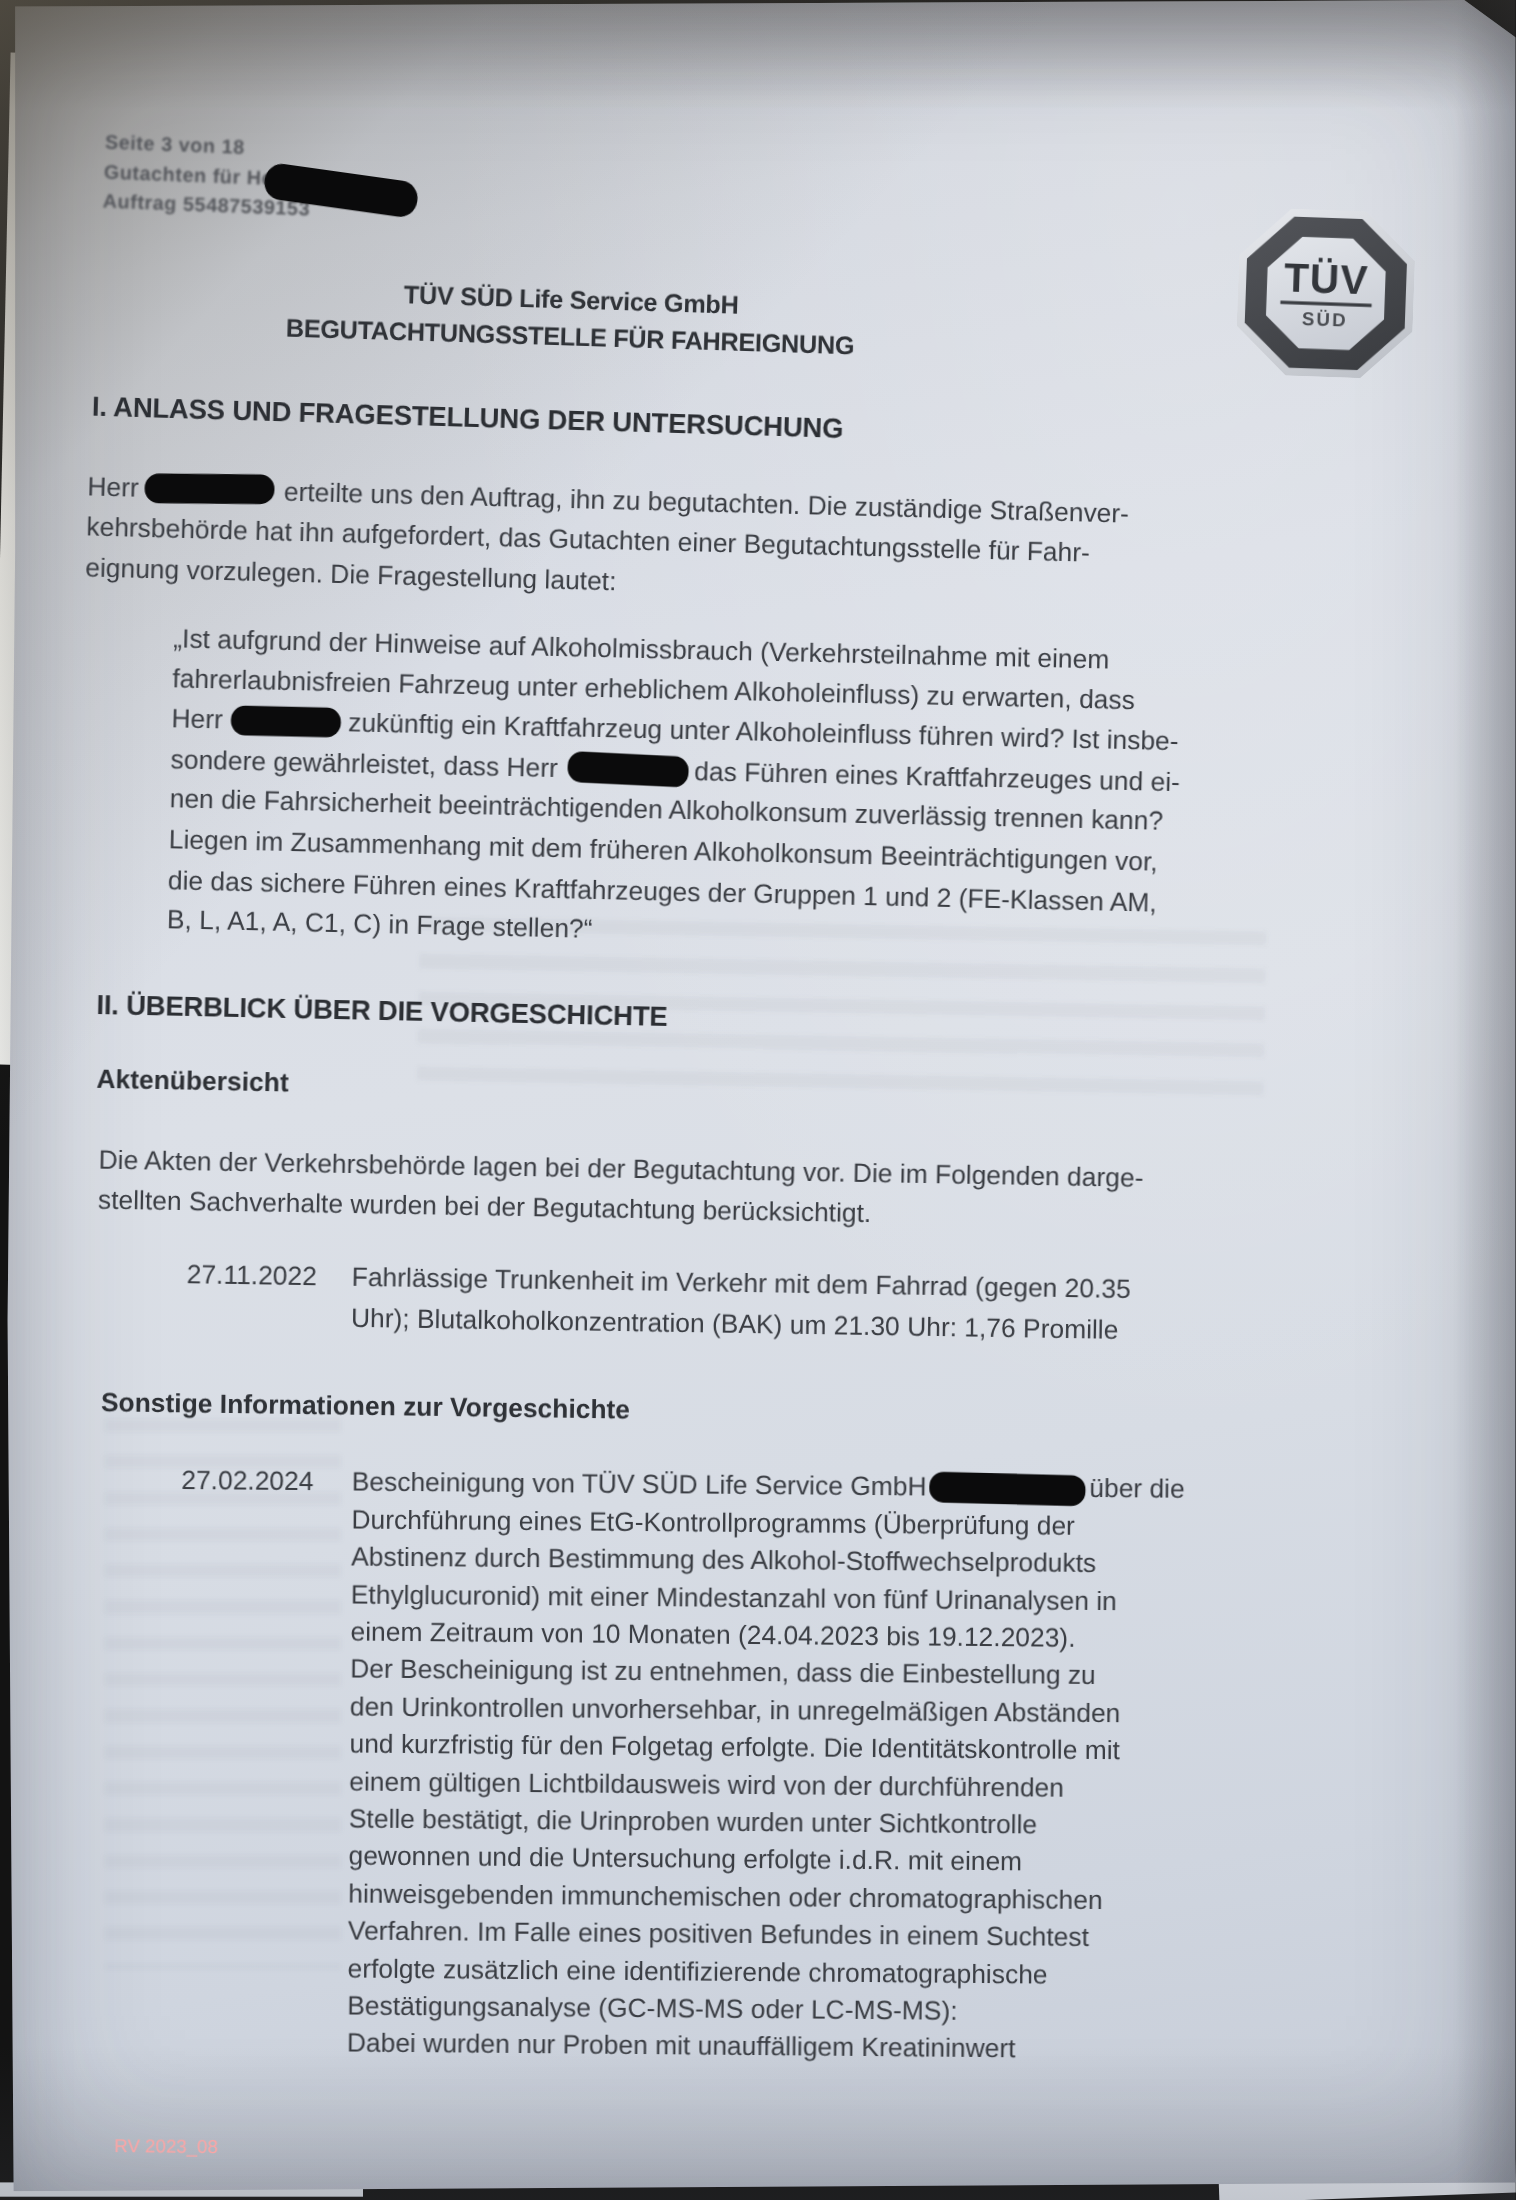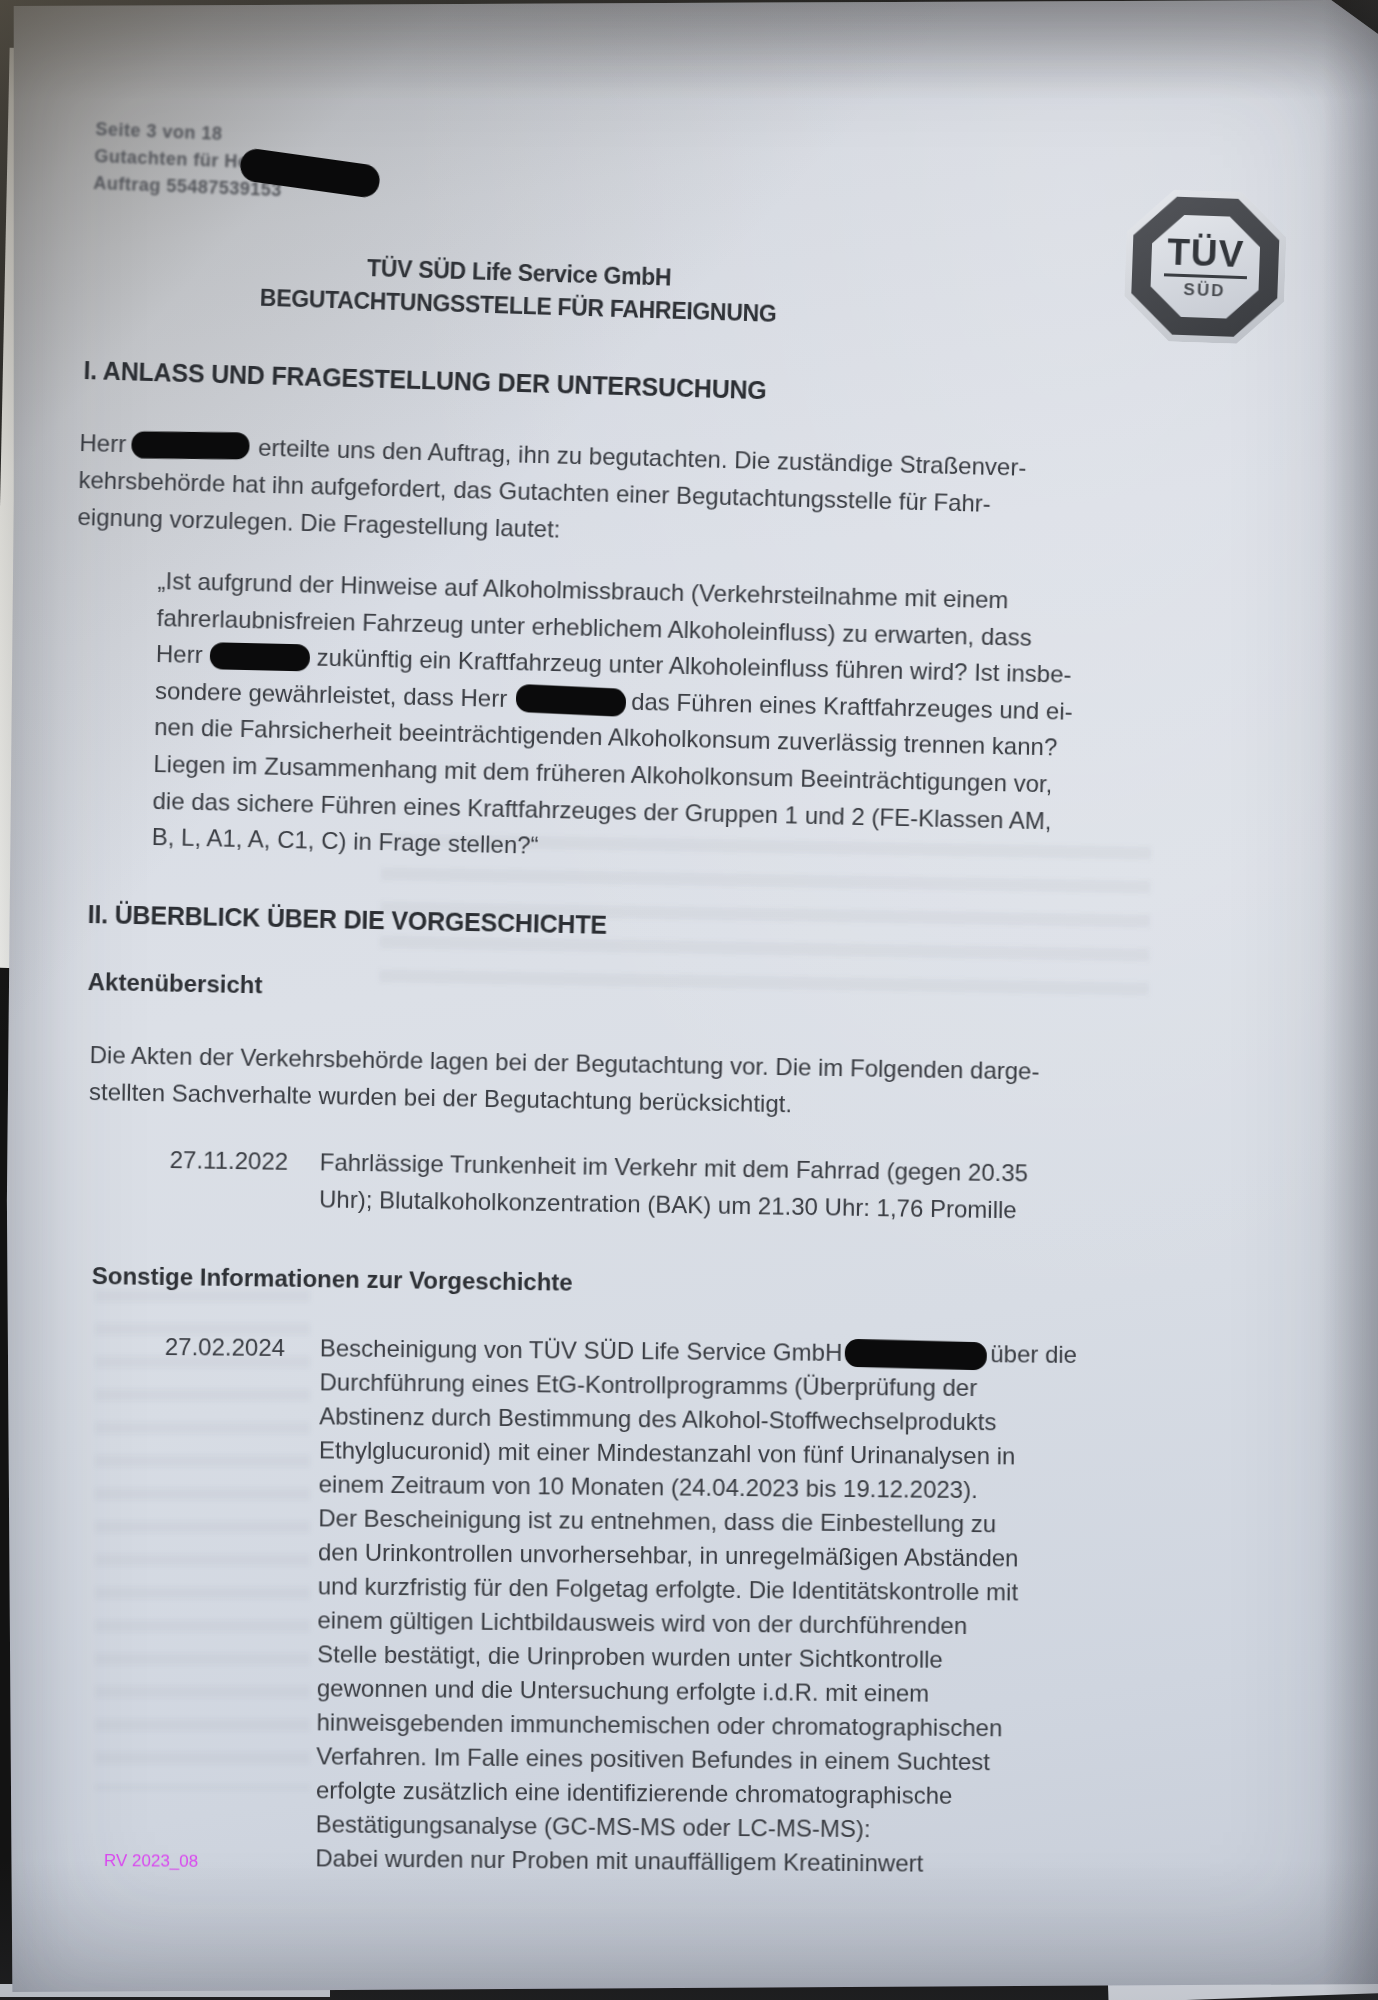--- a/index.html
+++ b/index.html
@@ -49,21 +49,21 @@
   .hsub{font-weight:bold;font-size:24px;color:#2e3136;filter:blur(0.25px);}
   .sub1{left:88px;top:968px;transform:rotate(1.1deg);}
   .para2{left:90px;top:1036px;width:1250px;transform:rotate(1deg);}
   .entry{display:flex;font-size:24px;filter:blur(0.3px);}
   .entry1{left:170px;top:1142px;width:1160px;line-height:36.5px;transform:rotate(0.9deg);}
   .sub2{left:92px;top:1262px;transform:rotate(0.8deg);}
   .entry2{left:165px;top:1330px;width:1170px;line-height:34px;transform:rotate(0.5deg);}
   .entry-date{flex:none;width:150px;}
   .entry2 .entry-date{width:155px;}
   .entry-text{flex:1;}
-  .footer{left:104px;top:1851px;font-size:17px;color:#d946ef;transform:rotate(0.5deg);filter:blur(0.4px);}
+  .footer{left:104px;top:1941px;font-size:17px;color:#fca5a5;transform:rotate(0.5deg);filter:blur(0.4px);}
   
   .bar{display:inline-block;background:#0b0b0c;border-radius:13px;}
   .bar-intro{width:118px;height:27px;vertical-align:-5px;margin:0 9px 0 5px;transform:rotate(-1deg);}
   .bar-q1{width:100px;height:27px;vertical-align:-6px;margin:0 7px 0 7px;}
   .bar-q2{width:110px;height:28px;vertical-align:-6px;margin:0 5px 0 9px;transform:rotate(1.5deg);}
   .bar-e2{width:142px;height:28px;vertical-align:-7px;margin:0 3px;transform:rotate(1deg);}
   
   .logo{left:1128px;top:188px;width:160px;height:152px;transform:rotate(2deg);filter:blur(0.4px);}
   .oct{clip-path:polygon(29% 0,71% 0,100% 29%,100% 71%,71% 100%,29% 100%,0 71%,0 29%);
        display:flex;align-items:center;justify-content:center;}

